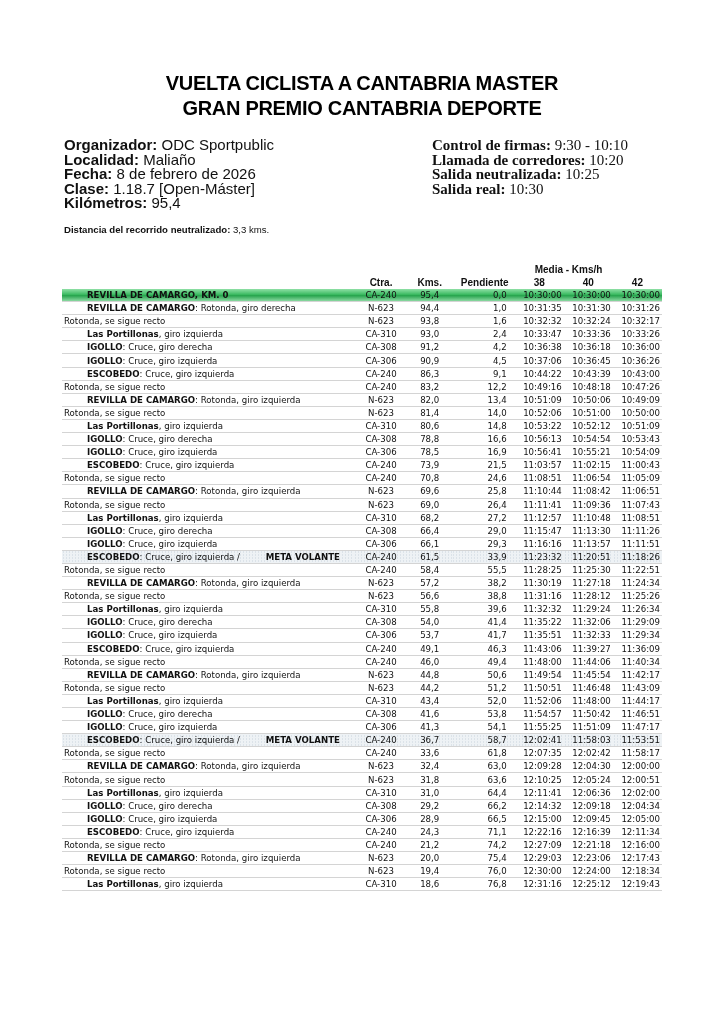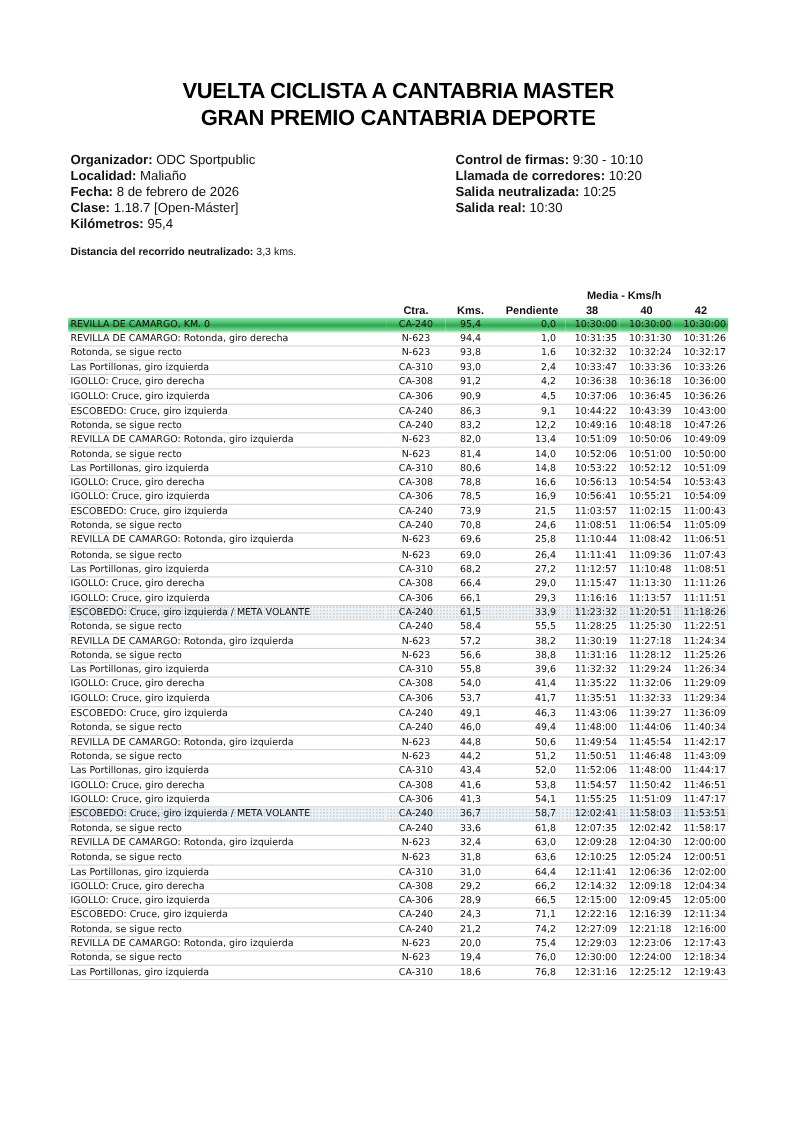--- a/index.html
+++ b/index.html
@@ -1,44 +1,44 @@
 <!DOCTYPE html>
 <html><head>
 <meta charset="utf-8">
 <style>
   html, body { margin: 0; padding: 0; background: #ffffff; }
   body { width: 724px; height: 1024px; position: relative; overflow: hidden; color: #111; }
   .page { position: absolute; left: 0; top: 0; width: 724px; height: 996px; }
   .title { position: absolute; left: 0; width: 724px; text-align: center; font-family: "Liberation Sans", sans-serif; font-weight: bold; font-size: 20px; letter-spacing: -0.3px; color: #000; }
   .title.l1 { top: 72px; }
   .title.l2 { top: 97px; }
-  .info { position: absolute; font-family: "Liberation Sans", sans-serif; font-size: 12px; line-height: 14.5px; }
+  .info { position: absolute; font-family: "Liberation Sans", sans-serif; font-size: 15px; line-height: 14.5px; }
   .info.left { left: 64px; top: 138px; }
-  .info.right { left: 414px; top: 138px; }
+  .info.right { left: 432px; top: 138px; font-family: Liberation Serif, serif; }
   .info .row b { font-weight: bold; }
   .neutral { position: absolute; left: 64px; top: 223px; font-family: "Liberation Sans", sans-serif; font-size: 9.6px; line-height: 14.5px; }
 
   table.route { position: absolute; left: 62px; top: 263px; width: 600px; border-collapse: collapse; font-family: "DejaVu Sans", sans-serif; font-size: 8.6px; }
   table.route td, table.route th { padding: 0 2px; height: 12.1px; line-height: 12px; white-space: nowrap; }
   table.route thead th { font-family: "Liberation Sans", sans-serif; font-weight: bold; font-size: 10px; height: 13px; }
   table.route thead tr.sup th { text-align: right; }
   table.route tbody tr td { border-bottom: 1px solid #d4d4d4; }
   td.desc { text-align: left; width: 290px; padding-left: 3px; }
   td.ctra { text-align: center; width: 52px; }
   td.kms { text-align: center; width: 42px; }
   td.pend { text-align: right; width: 54px; padding-right: 8px !important; }
   td.t { text-align: right; width: 46px; }
   th.c-ctra { text-align: center; }
   th.c-kms { text-align: center; }
   th.c-pend { text-align: right; padding-right: 6px !important; }
   th.c-sp { text-align: center; }
   tr.start td { background: linear-gradient(to bottom, #8fe0a6 0%, #3dbb63 45%, #28a44e 55%, #8ad9a1 100%); font-weight: bold; border-bottom: 1px solid #7cc68f; }
   tr.start td.ctra, tr.start td.kms, tr.start td.pend, tr.start td.t { font-weight: normal; }
   tr.meta td { background-color: #eef2f5; background-image: radial-gradient(#c9d3dc 0.6px, transparent 0.7px); background-size: 3px 3px; }
-  .b { font-weight: normal; }
+  .b { font-weight: bold; margin-left: 23px; }
 </style>
 </head>
 <body>
 
 <div class="page">
   <div class="title l1">VUELTA CICLISTA A CANTABRIA MASTER</div>
   <div class="title l2">GRAN PREMIO CANTABRIA DEPORTE</div>
 
   <div class="info left">
     <div class="row"><b>Organizador:</b> <span>ODC Sportpublic</span></div>

